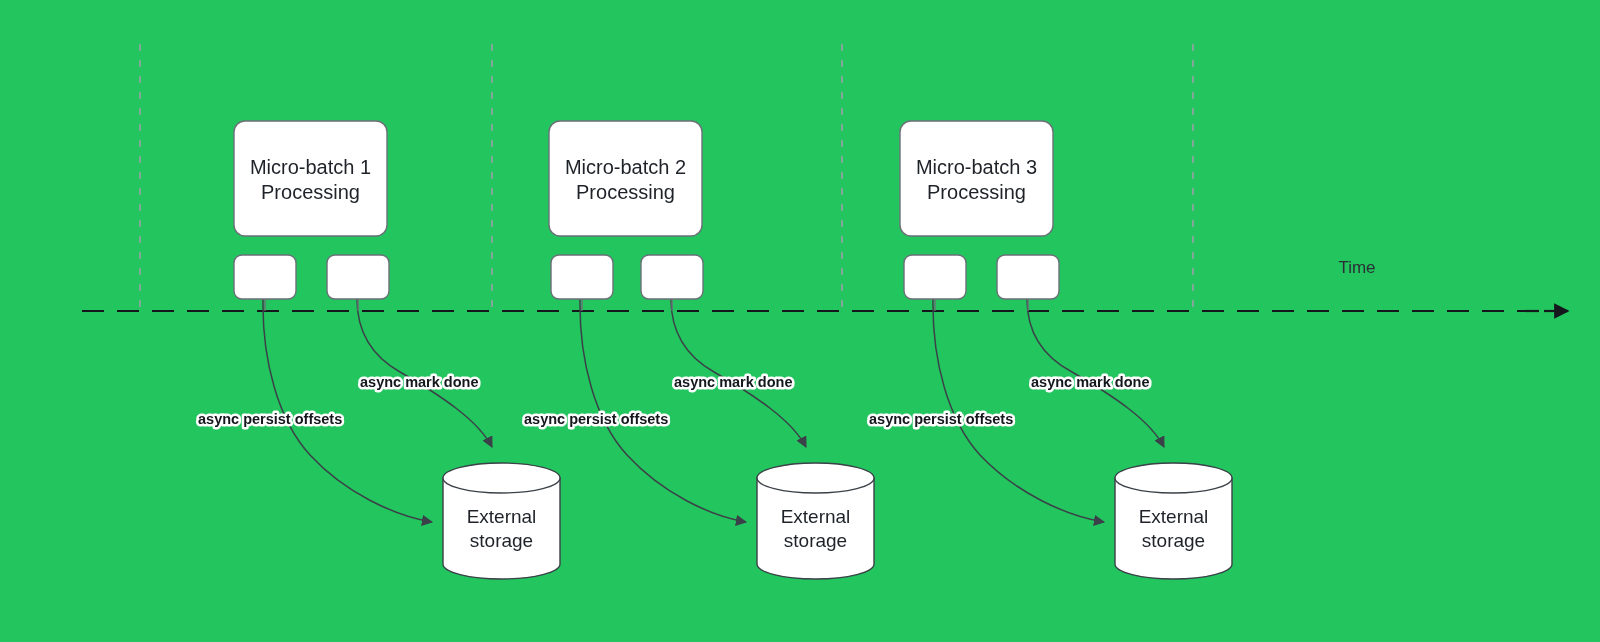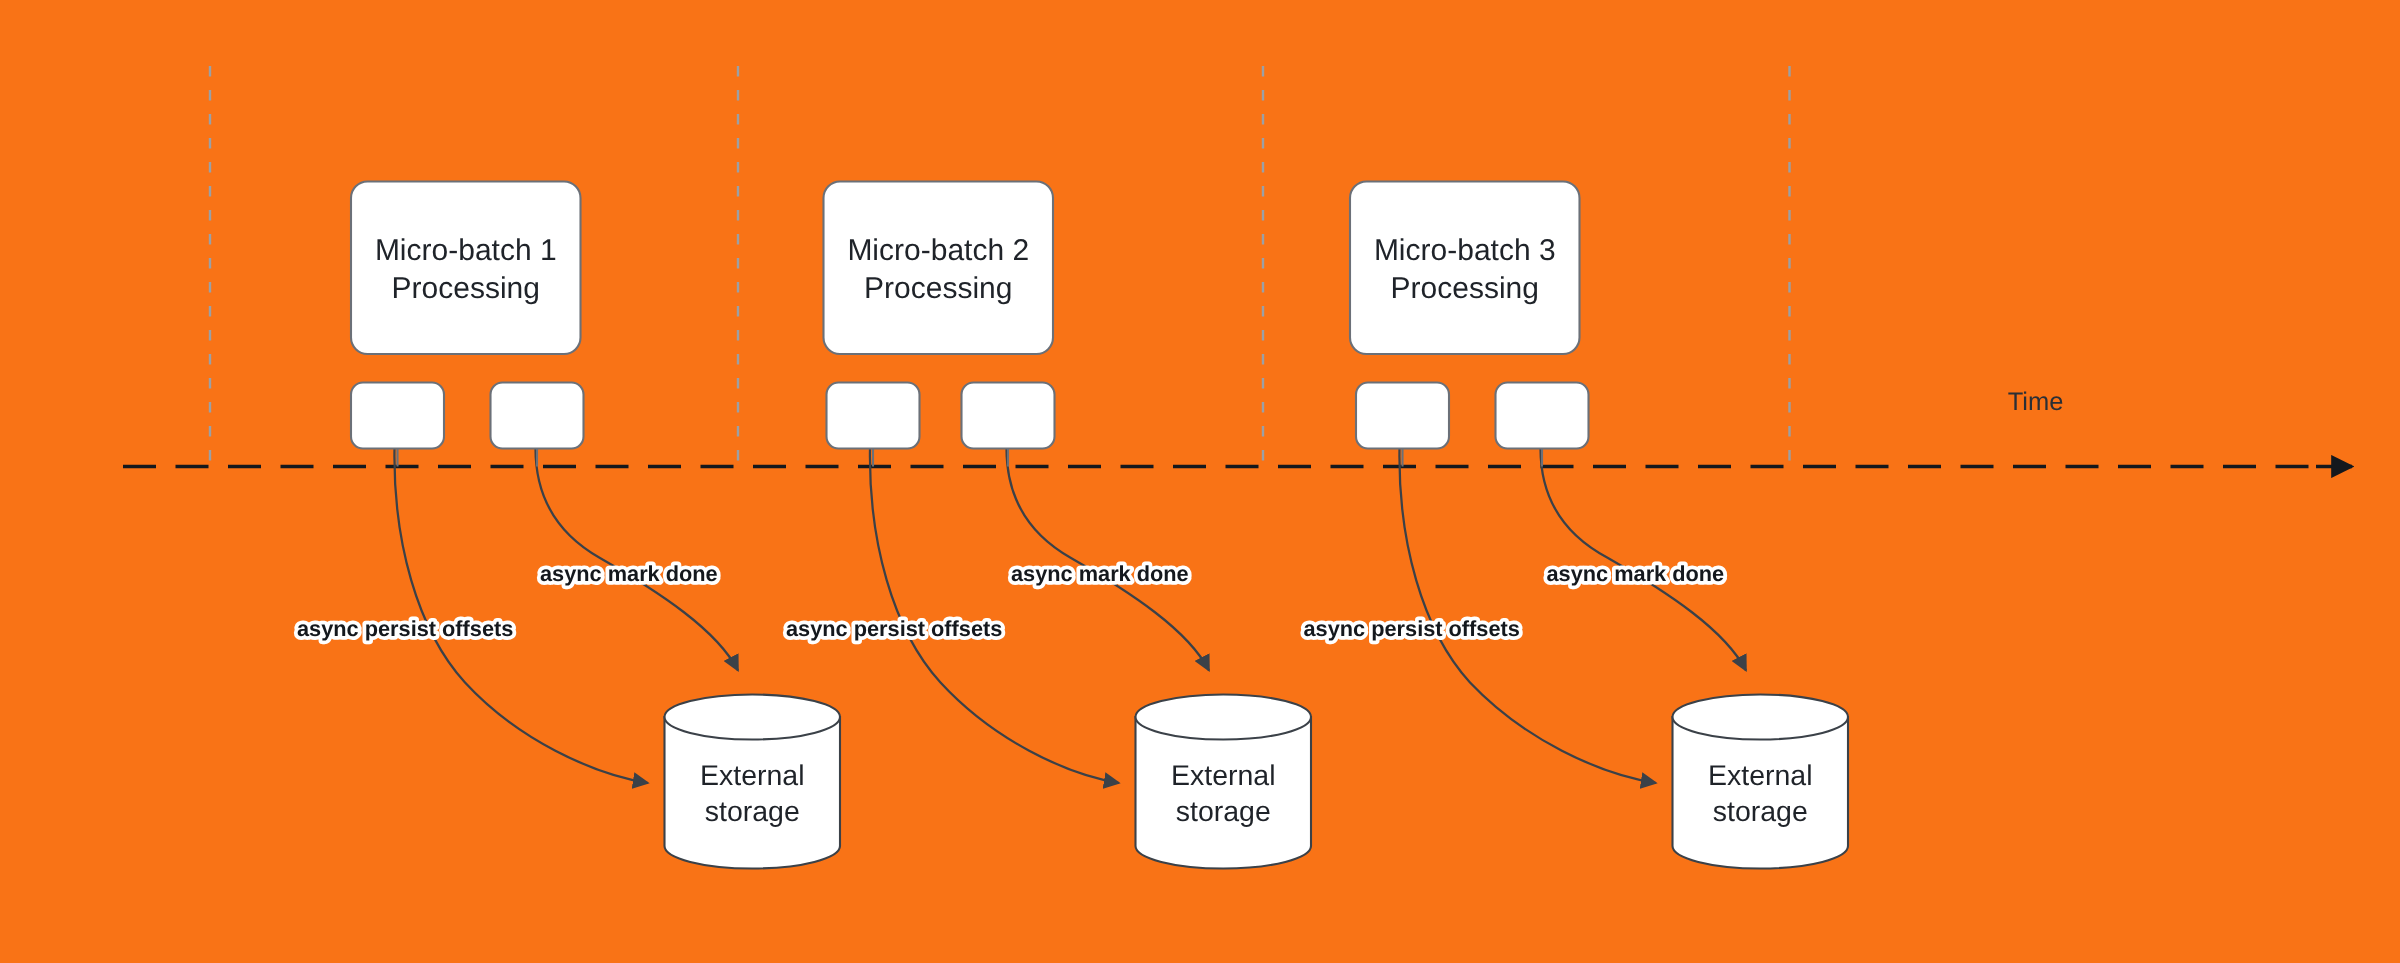--- a/index.html
+++ b/index.html
@@ -9,21 +9,21 @@
   }
   body {
     font-family: "Liberation Sans", sans-serif;
     color: #1f2329;
   }
   #diagram-root {
     position: relative;
     width: 1600px;
     height: 642px;
     overflow: hidden;
-    background: #f97316;
+    background: #22c55e;
   }
   #diagram-svg {
     position: absolute;
     left: 0;
     top: 0;
     width: 1600px;
     height: 642px;
   }
   .node-label {
     font-family: "Liberation Sans", sans-serif;

